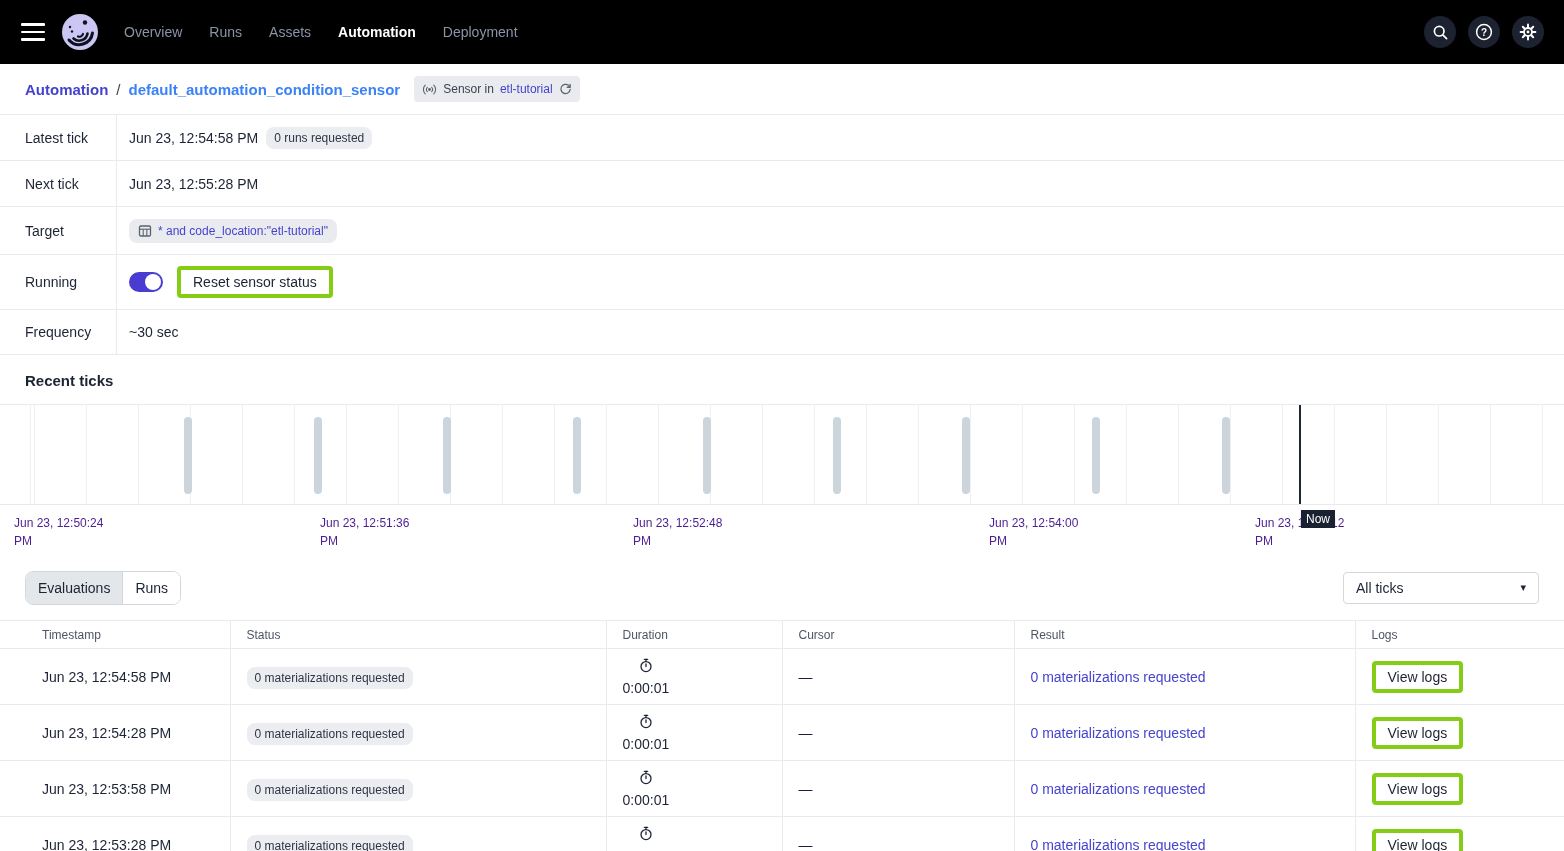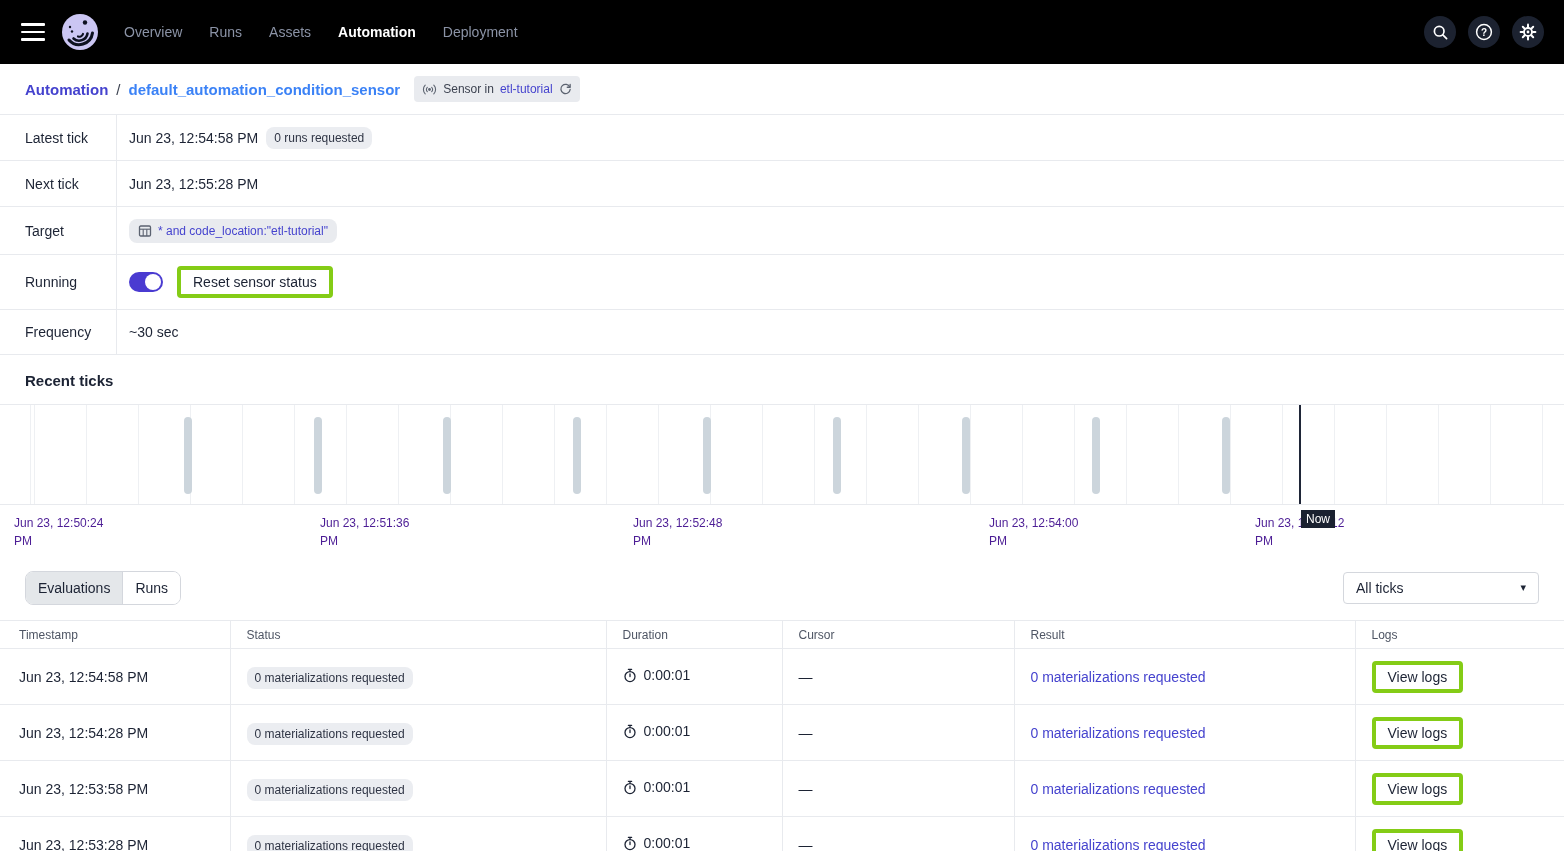--- a/index.html
+++ b/index.html
@@ -74,25 +74,25 @@
   .seg.active { background:#e4e7ea; }
   .seg + .seg { border-left:1px solid #d4d7dd; }
   .select { margin-left:auto; width:196px; height:32px; border:1px solid #d4d7dd; border-radius:4px;
     display:flex; align-items:center; padding:0 12px; font-size:14px; cursor:pointer; background:#fff; }
   .select .caret { margin-left:auto; font-size:11px; color:#1c2334; }
 
   
   table.ticks { width:1564px; border-collapse:collapse; table-layout:fixed; }
   .ticks th { height:28px; font-size:12px; font-weight:400; color:#4e5564; text-align:left;
     padding:0 14px 0 16px; border-top:1px solid #e8eaee; border-bottom:1px solid #e8eaee; }
-  .ticks th:first-child, .ticks td:first-child { padding-left:19px; }
+  .ticks th:first-child, .ticks td:first-child { padding-left:42px; }
   .ticks th + th, .ticks td + td { border-left:1px solid #e8eaee; }
   .ticks td { height:56px; font-size:14px; padding:0 14px 0 16px; border-bottom:1px solid #e8eaee;
     background:#fff; }
-  .dur { display:inline-flex; align-items:center; gap:7px; }
+  .dur { display:inline-flex; align-items:center; gap:7px;flex-direction:column; }
   .link { color:#4543ce; text-decoration:none; cursor:pointer; }
   svg { display:block; }
 </style>
 </head>
 <body>
 
 <header class="topnav">
   <button class="hamburger">
       <span></span>
       <span></span>

